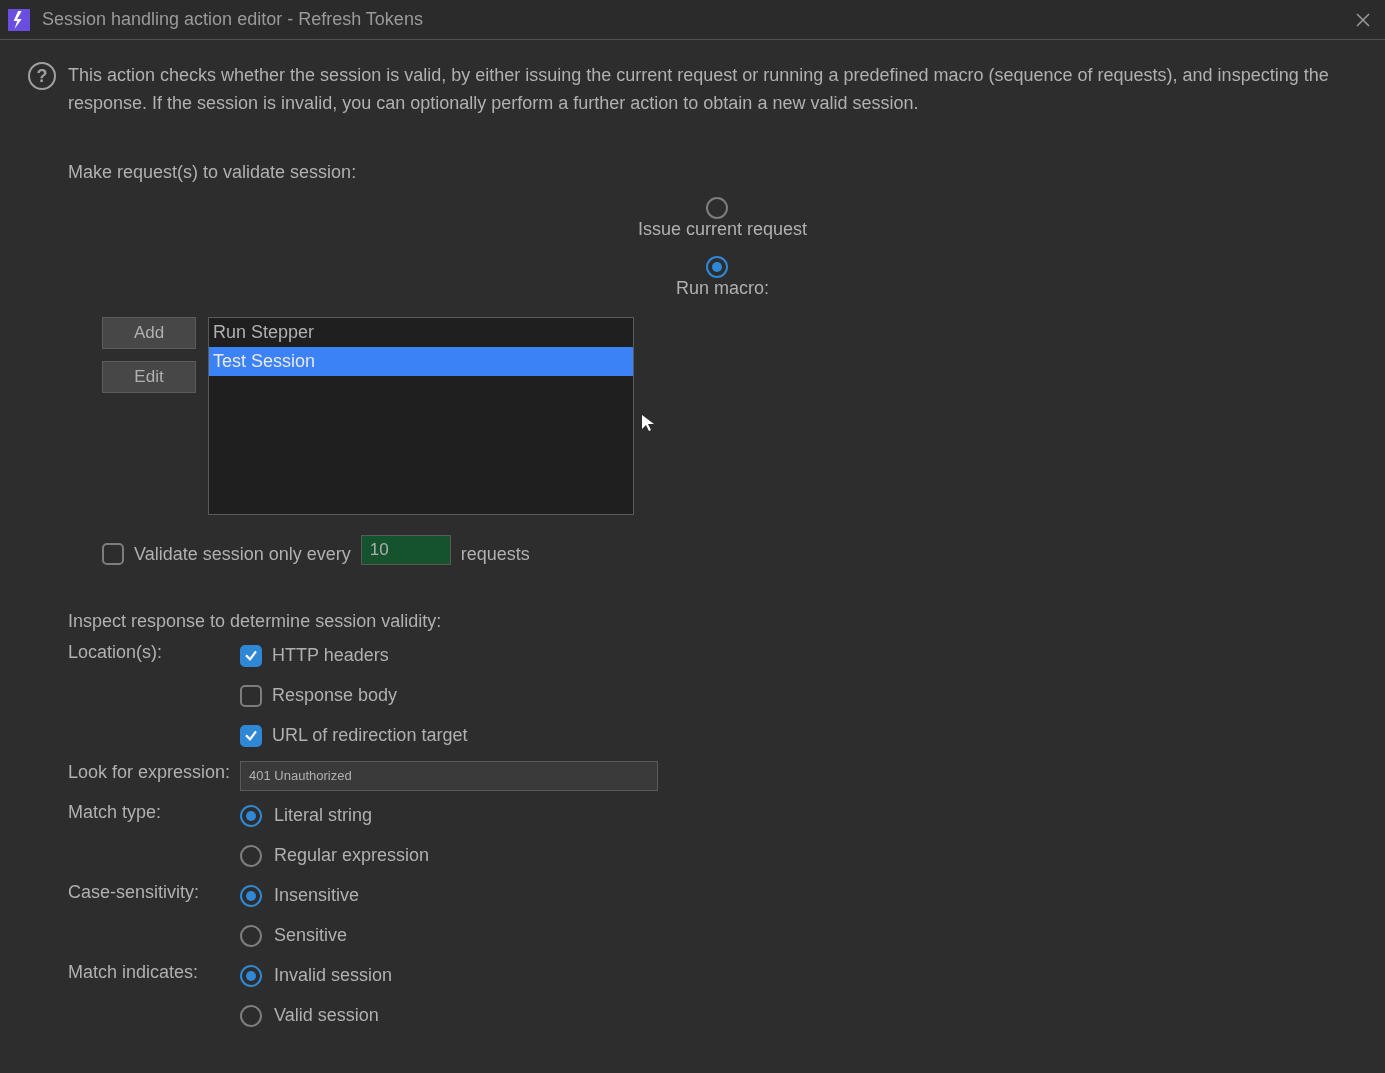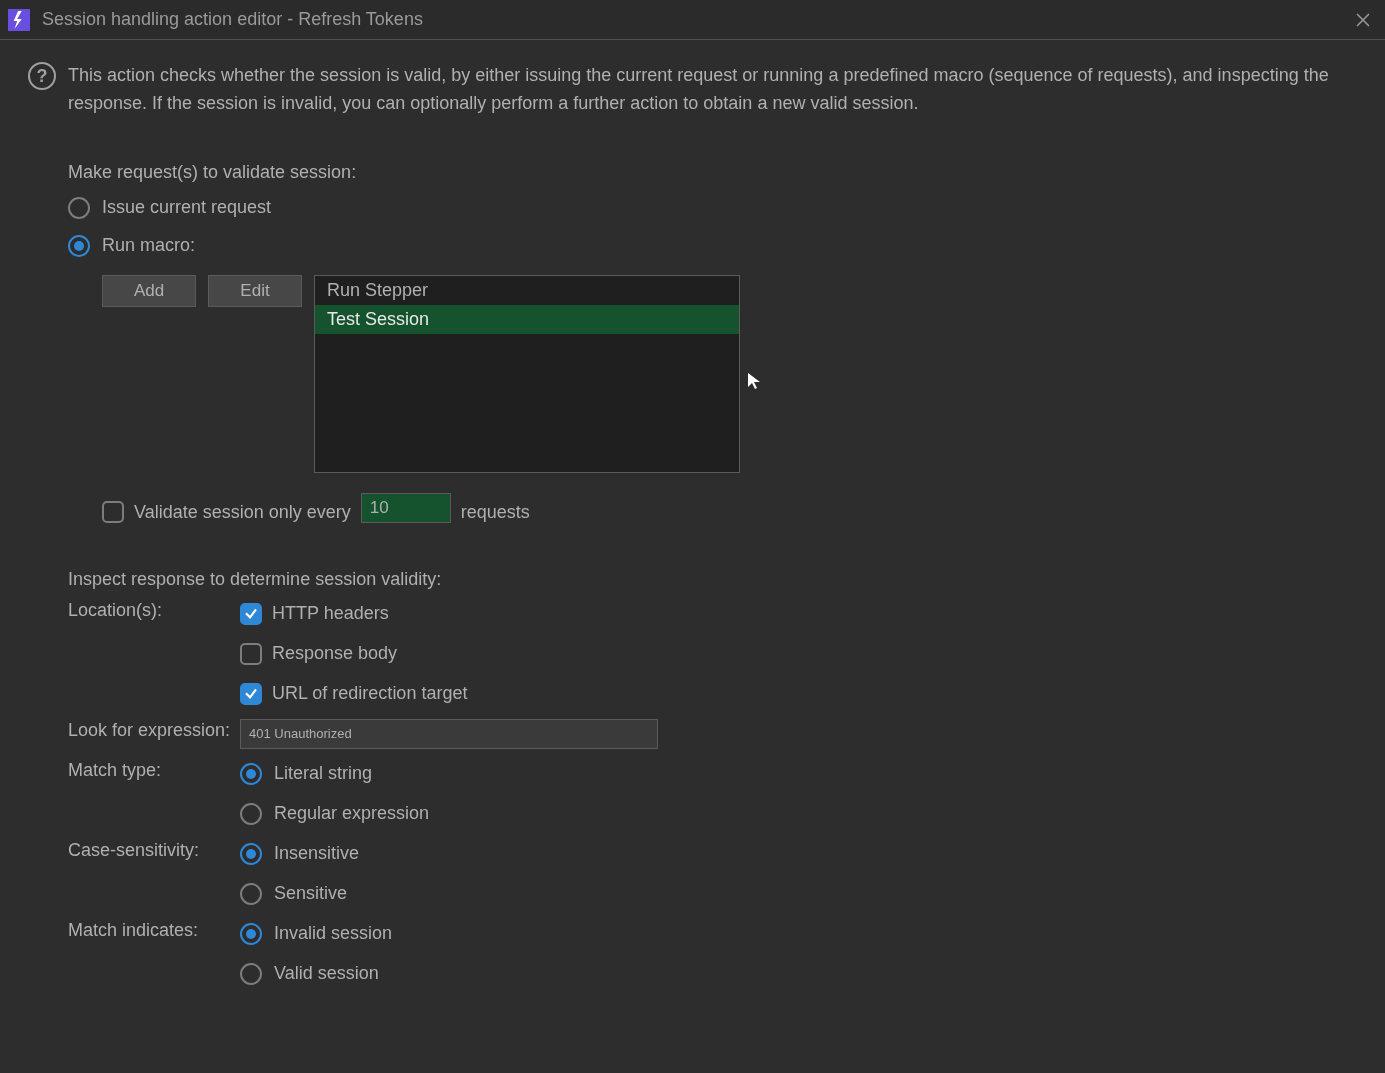--- a/index.html
+++ b/index.html
@@ -43,50 +43,50 @@
     width: 28px; height: 28px; border: 2px solid #a0a0a0; border-radius: 50%;
     display: flex; align-items: center; justify-content: center;
     color: #a0a0a0; font-weight: bold; font-size: 18px;
     cursor: pointer;
   }
   .main-col { flex: 1; }
   .desc { line-height: 1.55; color: #b0b0b0; padding-right: 20px; }
 
   .section-label { margin-top: 44px; color: #b0b0b0; }
 
-  .radio-row { display: flex; align-items: center; margin-top: 14px; }
+  .radio-row { display: flex; align-items: center; margin-top: 14px; flex-direction: column; }
   .radio {
     width: 22px; height: 22px; border: 2px solid #7d7d7d; border-radius: 50%;
     margin-right: 12px; position: relative; flex-shrink: 0; cursor: pointer;
     background: transparent;
   }
   .radio.checked { border-color: #2f88d6; }
   .radio.checked::after {
     content: ""; position: absolute; left: 50%; top: 50%;
     width: 10px; height: 10px; border-radius: 50%; background: #2f88d6;
     transform: translate(-50%, -50%);
   }
   .radio-label { color: #b0b0b0; }
 
   .macro-block { display: flex; margin-top: 18px; margin-left: 34px; }
-  .macro-buttons { display: flex; flex-direction: row; gap: 12px; margin-right: 12px; }
+  .macro-buttons { display: flex; flex-direction: column; gap: 12px; margin-right: 12px; }
   .btn {
     width: 94px; height: 32px; background: #474747; border: 1px solid #5a5a5a;
     color: #b0b0b0; font-size: 17px; display: flex; align-items: center; justify-content: center;
     cursor: pointer;
   }
   .macro-list {
     width: 426px; height: 198px; border: 1px solid #5a5a5a; background: #1f1f1f;
     position: relative;
   }
   .macro-item {
-    height: 29px; display: flex; align-items: center; padding: 0 12px;
+    height: 29px; display: flex; align-items: center; padding: 0 4px;
     color: #b0b0b0; cursor: pointer;
   }
-  .macro-item.selected { background: #14532d; color: #e8e8e8; }
+  .macro-item.selected { background: #3b82f6; color: #e8e8e8; }
   .cursor-arrow {
     position: absolute; left: 432px; top: 96px; pointer-events: none;
   }
   .cursor-arrow svg { width: 14px; height: 18px; }
 
   .validate-row { display: flex; align-items: flex-end; margin-top: 20px; margin-left: 34px; }
   .checkbox {
     width: 22px; height: 22px; border: 2px solid #7d7d7d; border-radius: 5px;
     margin-right: 10px; position: relative; flex-shrink: 0; cursor: pointer;
     background: transparent;

